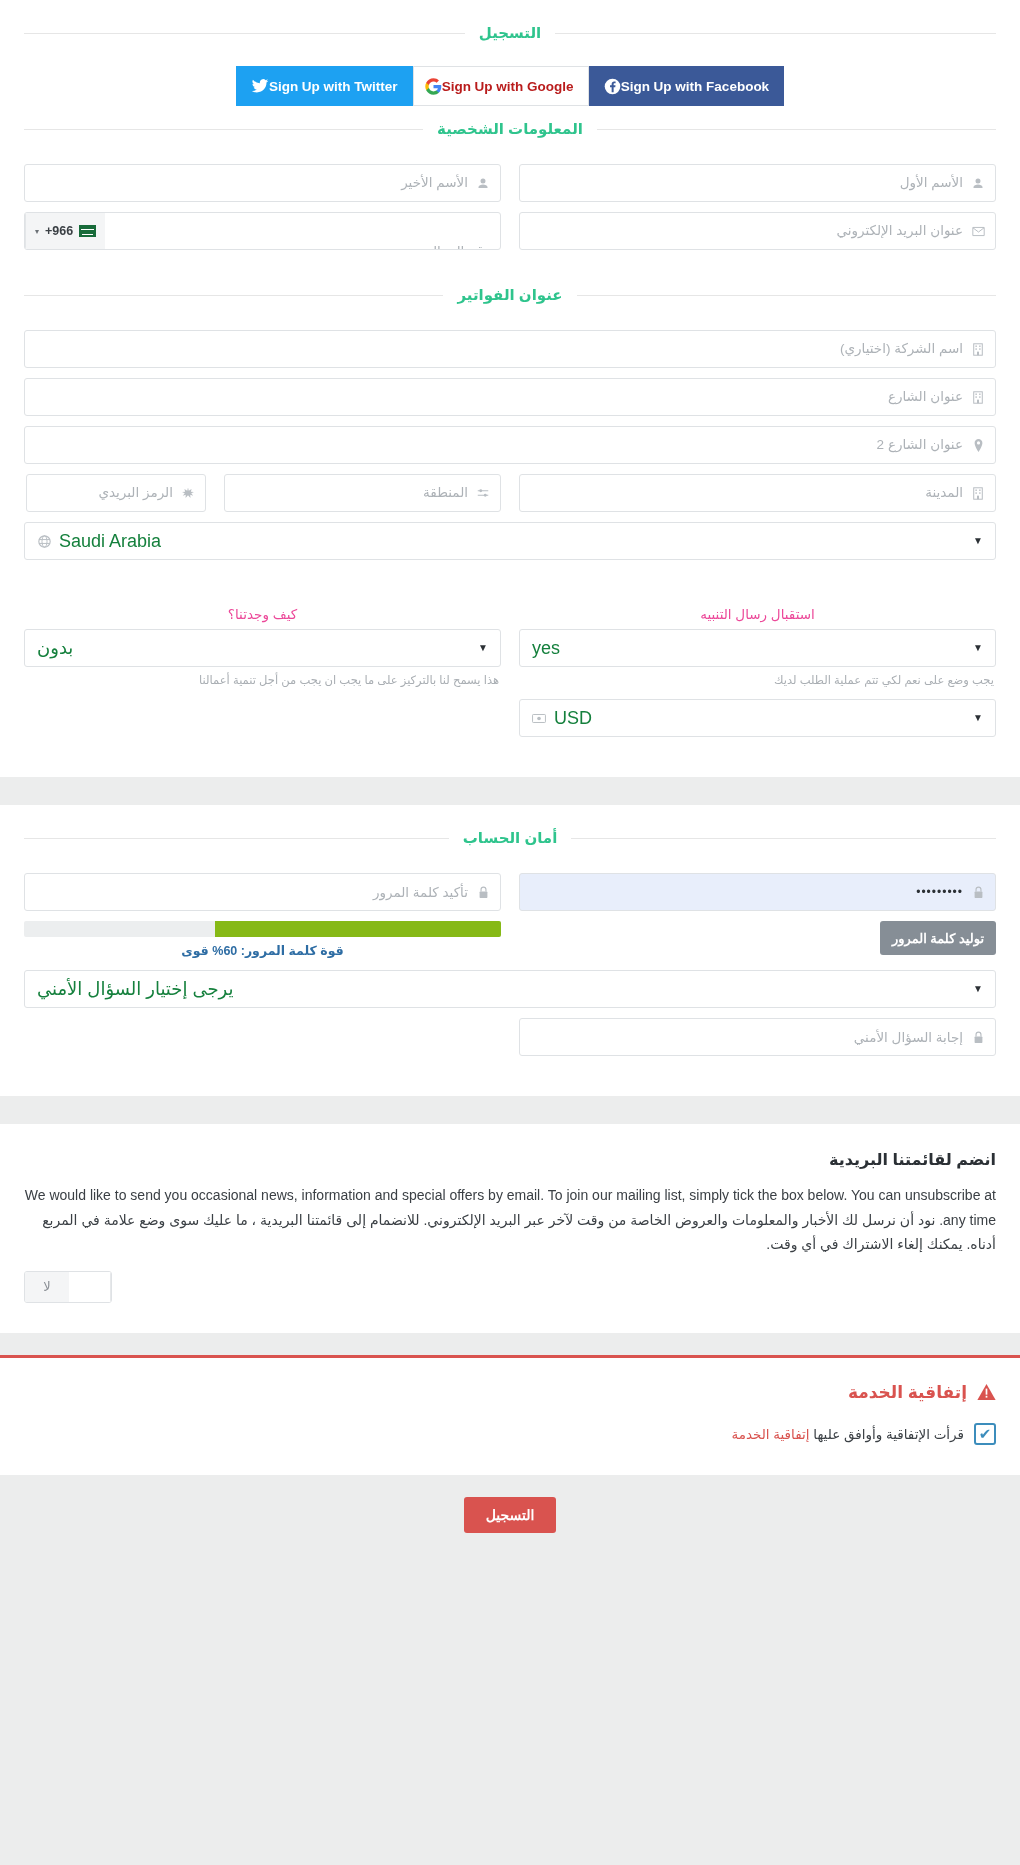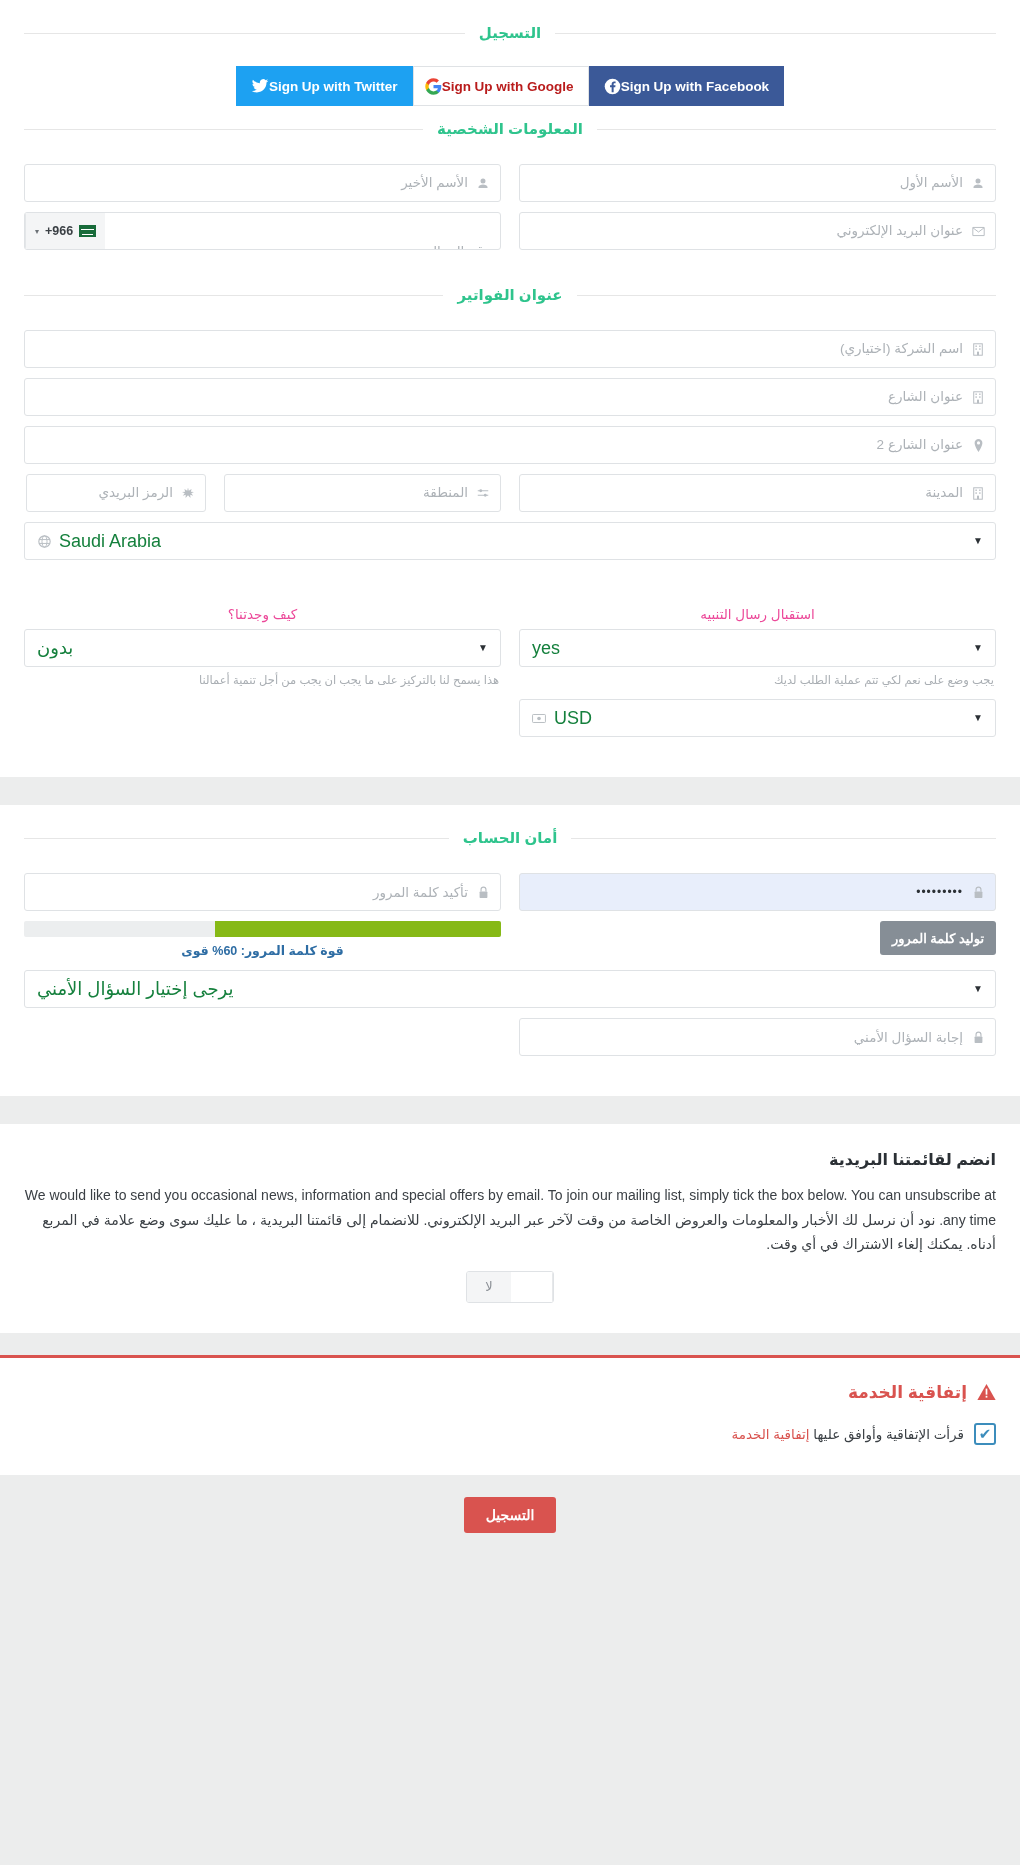--- a/index.html
+++ b/index.html
@@ -612,21 +612,21 @@
 
     <div style="height:30px"></div>
   </div>
 
   <div class="gap"></div>
 
   <div class="panel">
     <div style="height:26px"></div>
     <div class="ml-title">انضم لقائمتنا البريدية</div>
     <div class="ml-body">We would like to send you occasional news, information and special offers by email. To join our mailing list, simply tick the box below. You can unsubscribe at any time. نود أن نرسل لك الأخبار والمعلومات والعروض الخاصة من وقت لآخر عبر البريد الإلكتروني. للانضمام إلى قائمتنا البريدية ، ما عليك سوى وضع علامة في المربع أدناه. يمكنك إلغاء الاشتراك في أي وقت.</div>
-    <div style="display:flex;justify-content:center;">
+    <div style="display:flex;justify-content:flex-end;">
       <div class="ml-toggle">
         <span class="opt blank"></span>
         <span class="opt">لا</span>
       </div>
     </div>
     <div style="height:30px"></div>
   </div>
 
   <div class="gap-sm"></div>
 

